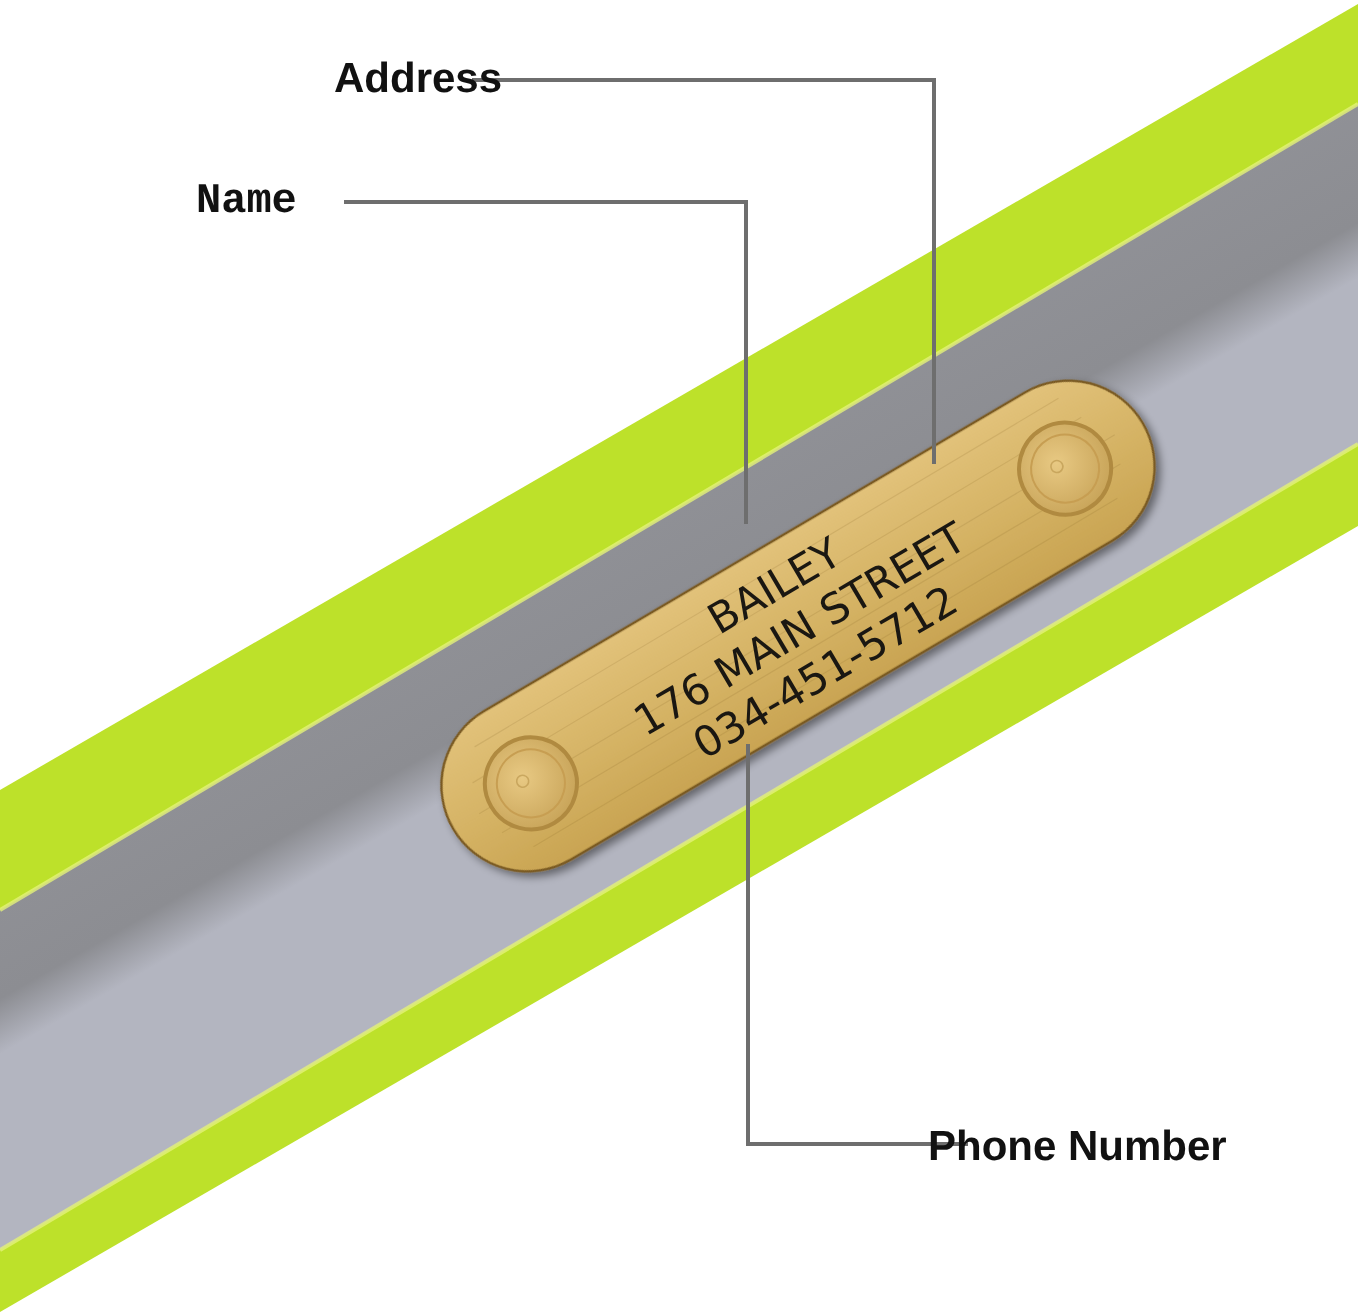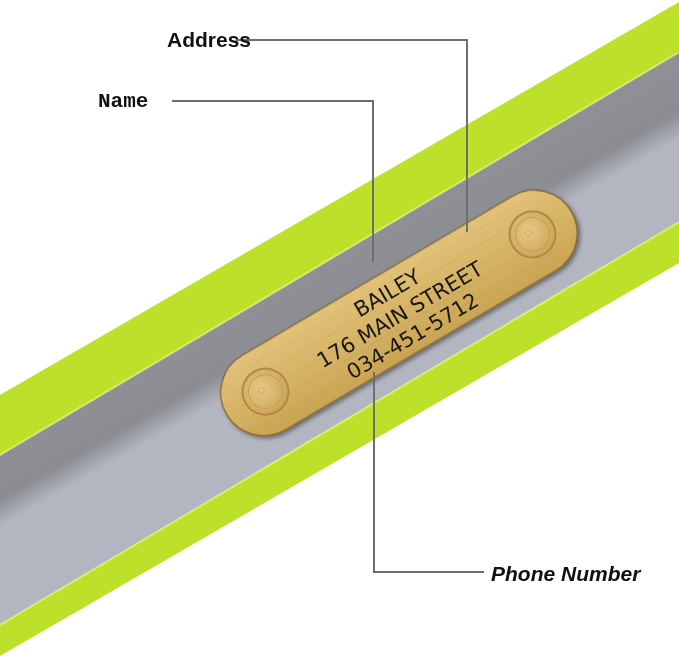--- a/index.html
+++ b/index.html
@@ -79,13 +79,13 @@
     <text class="tag-text" x="0" y="34" text-anchor="middle">034-451-5712</text>
   </g>
 
   <polyline points="236,40 467,40 467,232" fill="none" stroke="#6e6e6e" stroke-width="2"></polyline>
   <polyline points="172,101 373,101 373,262" fill="none" stroke="#6e6e6e" stroke-width="2"></polyline>
   <polyline points="374,372 374,572 484,572" fill="none" stroke="#6e6e6e" stroke-width="2"></polyline>
 </svg>
 
 <div class="label" style="left:147px; top:29px;margin-left:20px;">Address</div>
 <div class="label" style="left:98px; top:91px;font-family:Liberation Mono, monospace;">Name</div>
-<div class="label" style="left:491px; top:563px;font-style:italic;">Phone Number</div>
+<div class="label" style="left:464px; top:563px;">Phone Number</div>
 
 </body></html>

